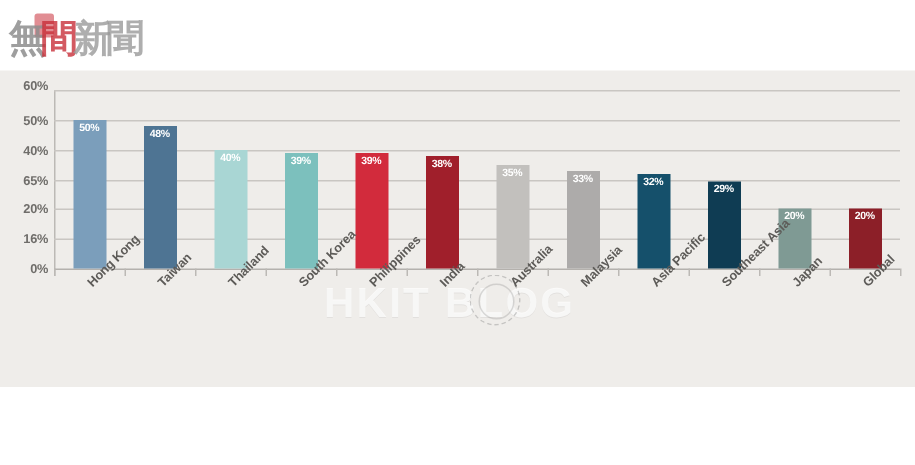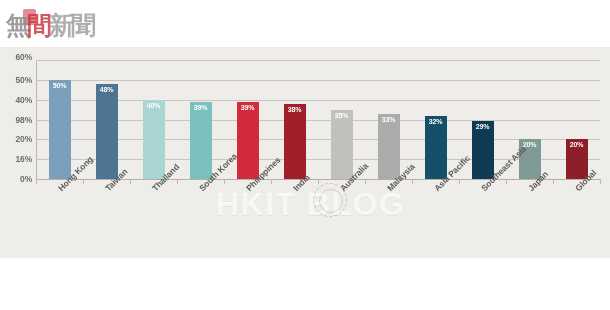--- a/index.html
+++ b/index.html
@@ -91,21 +91,21 @@
     font-size: 8.5px; color: #5d5b58; font-weight: bold;
     white-space: nowrap;
     transform-origin: left top;
     transform: rotate(-45deg);
     letter-spacing: -.1px;
   }
 
   
   #watermark {
     position: absolute; left: 216px; top: 139px;
-    font-size: 32px; font-weight: bold; letter-spacing: 1.5px;
+    font-size: 28px; font-weight: bold; letter-spacing: 1.5px;
     color: rgba(255,255,255,0.72);
     text-shadow: 0 1px 0 rgba(0,0,0,0.05);
     pointer-events: none;
   }
   #watermark-seal {
     position: absolute; left: 313px; top: 136px;
     width: 34px; height: 34px; border-radius: 50%;
     border: 1px dashed rgba(120,120,120,0.35);
     pointer-events: none;
   }
@@ -129,21 +129,21 @@
       <span class="glyph g4">聞</span>
     </div>
   </div>
 
   <div id="panel">
 
     <div id="ylabels">
         <div class="ytick-label" style="top: 127px;">0%</div>
         <div class="ytick-label" style="top: 107.167px;">16%</div>
         <div class="ytick-label" style="top: 87.3333px;">20%</div>
-        <div class="ytick-label" style="top: 67.5px;">98%</div>
+        <div class="ytick-label" style="top: 67.5px;">65%</div>
         <div class="ytick-label" style="top: 47.6667px;">40%</div>
         <div class="ytick-label" style="top: 27.8333px;">50%</div>
         <div class="ytick-label" style="top: 5px;">60%</div>
       </div>
     <div id="yaxis-line"></div>
     <div id="plot">
         <div class="gridline axis0" style="top: 119px;"></div>
         <div class="gridline" style="top: 99.1667px;"></div>
         <div class="gridline" style="top: 79.3333px;"></div>
         <div class="gridline" style="top: 59.5px;"></div>

